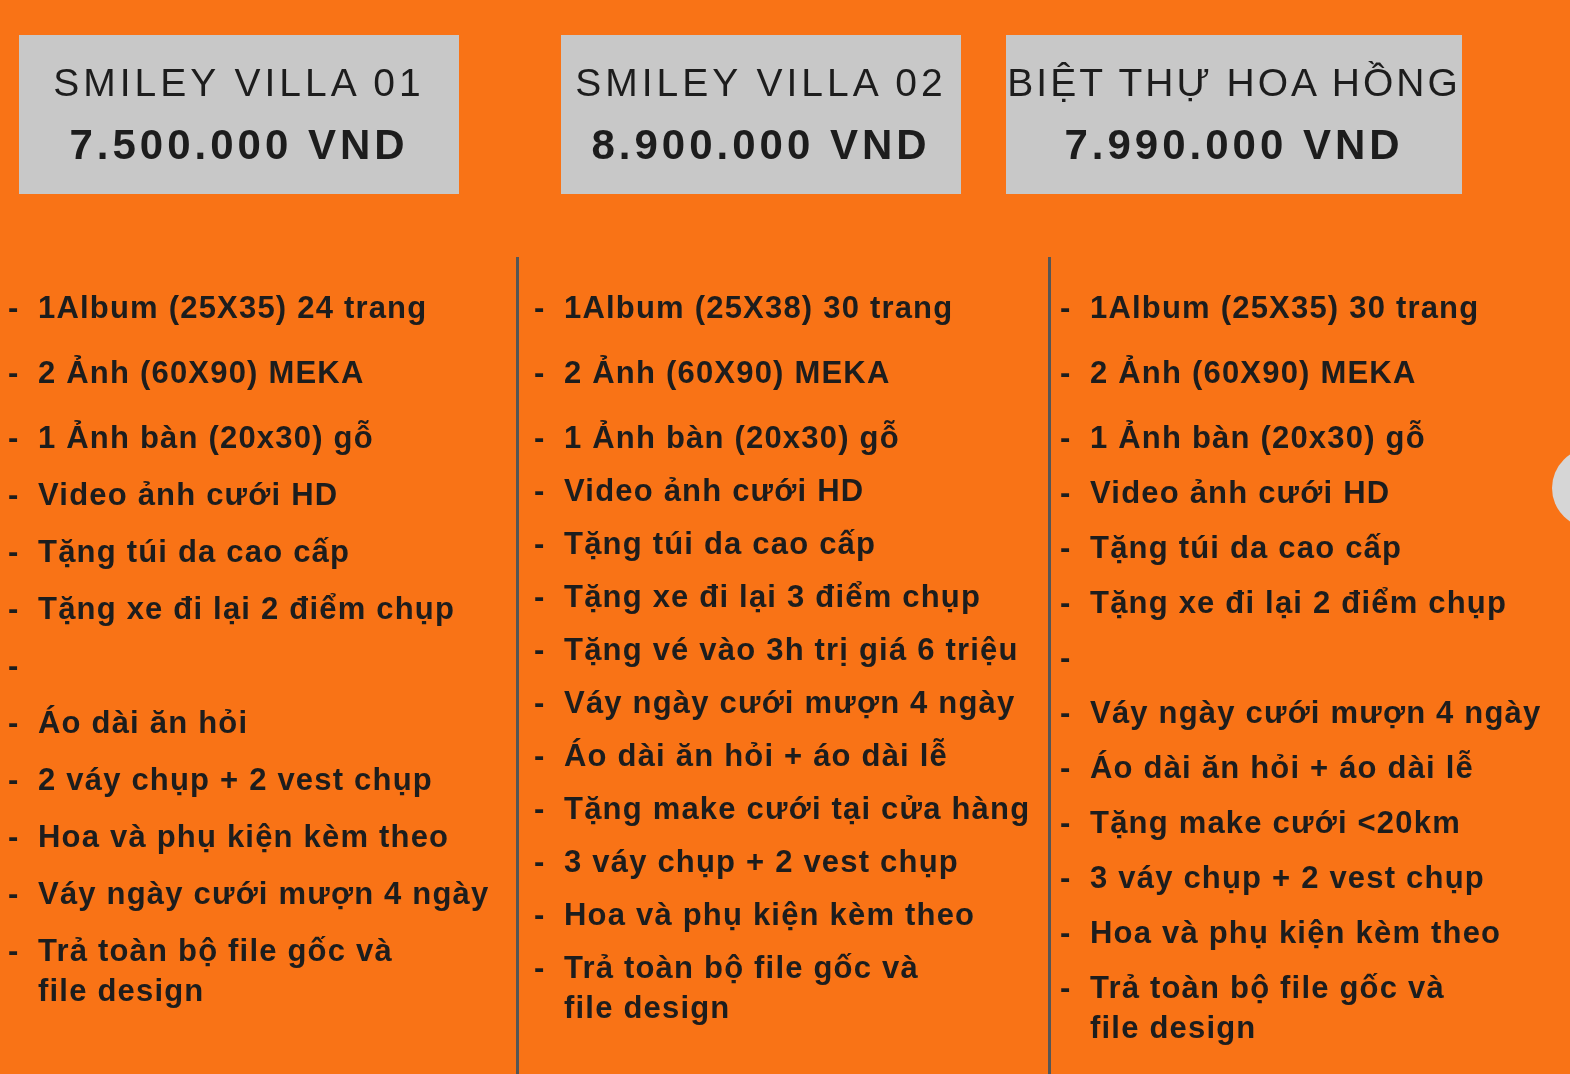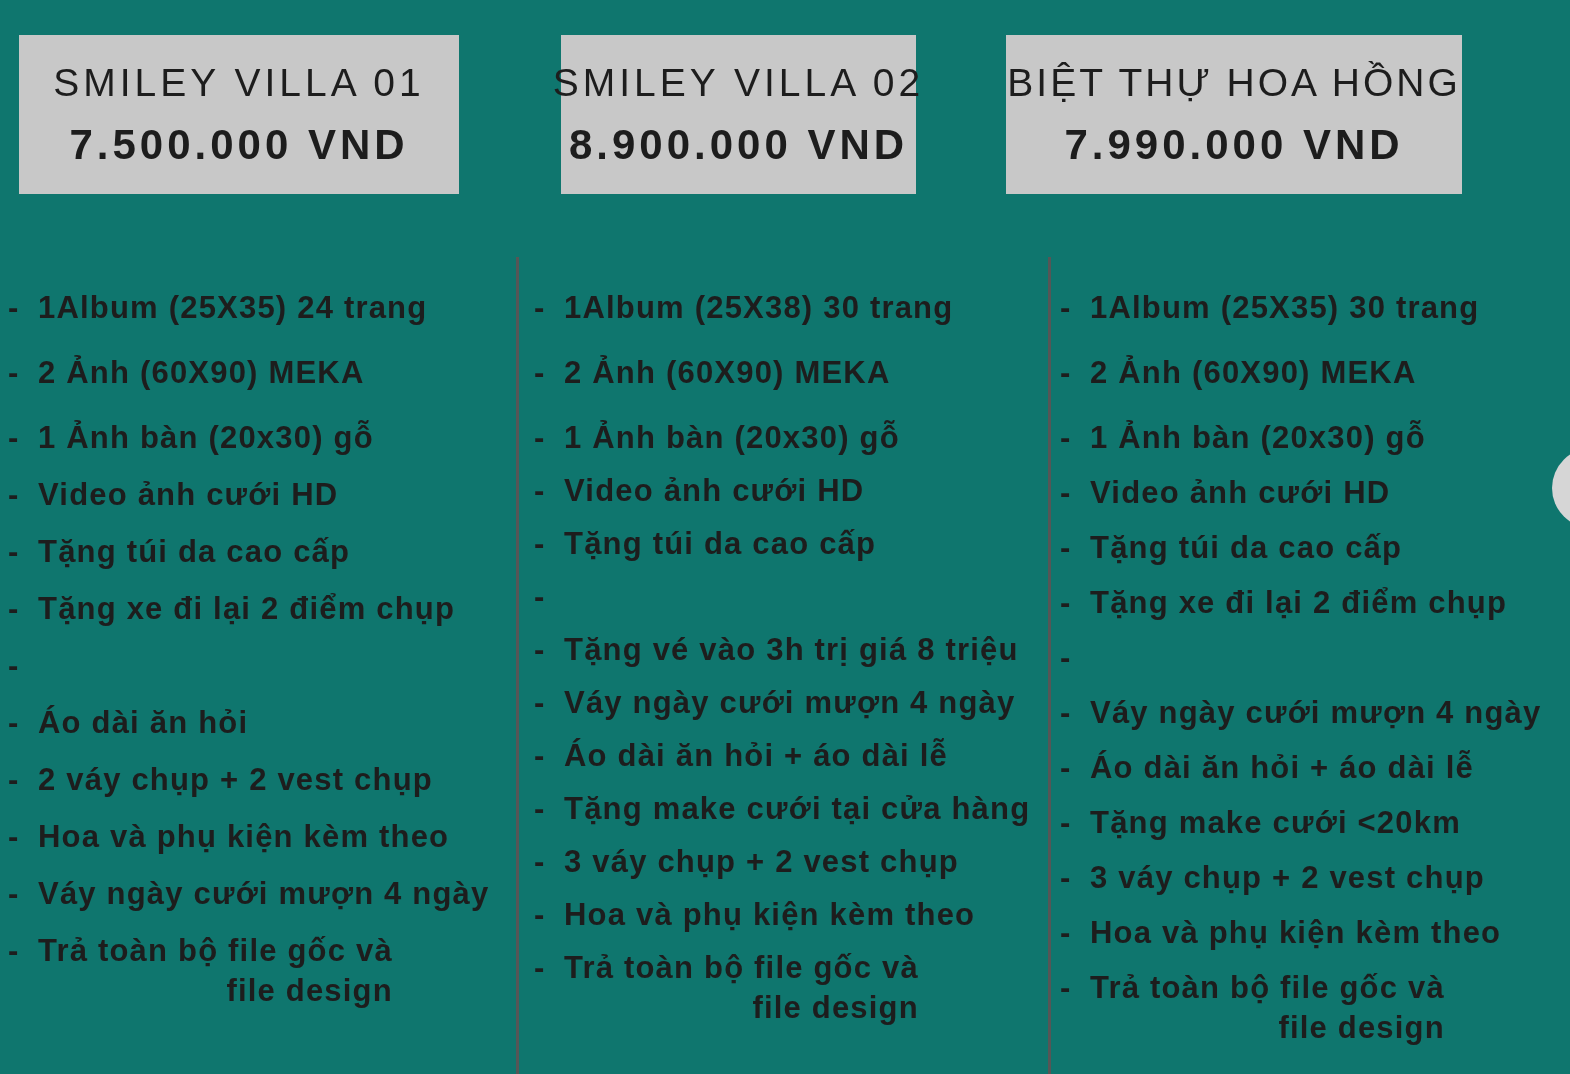--- a/index.html
+++ b/index.html
@@ -1,40 +1,40 @@
 <!DOCTYPE html>
 <html><head>
 <meta charset="utf-8">
 <style>
   html, body { margin: 0; padding: 0; background: #ffffff; }
   .canvas {
     position: relative;
     width: 1570px;
     height: 1074px;
-    background: #0f766e;
+    background: #f97316;
     overflow: hidden;
     font-family: "Liberation Sans", sans-serif;
     color: #1d1d1d;
   }
   .hdr {
     position: absolute;
     top: 35px;
     height: 159px;
     background: #c8c8c8;
     display: flex;
     flex-direction: column;
     align-items: center;
     justify-content: center;
     gap: 16px;
     text-align: center;
   }
   .hdr .name  { font-size: 39px; font-weight: 400; letter-spacing: 4px; white-space: nowrap; }
   .hdr .price { font-size: 42px; font-weight: 700; letter-spacing: 4px; white-space: nowrap; }
   .h1 { left: 19px;   width: 440px; }
-  .h2 { left: 561px;  width: 355px; }
+  .h2 { left: 561px;  width: 400px; }
   .h3 { left: 1006px; width: 456px; }
   .h3 .name { letter-spacing: 3px; }
 
   .divider {
     position: absolute;
     top: 257px;
     bottom: 0;
     width: 3px;
     background: #565656;
   }
@@ -56,21 +56,21 @@
     font-size: 31px;
     font-weight: 600;
     letter-spacing: 1.2px;
     line-height: 40px;
   }
   .c1 .item { margin-bottom: 17px; }
   .c2 .item { margin-bottom: 13px; }
   .c3 .item { margin-bottom: 15px; }
   .list .item:nth-child(-n+2) { margin-bottom: 25px; }
   .bullet { flex: 0 0 30px; width: 30px; }
-  .txt { white-space: pre-line; text-align: right; }
+  .txt { white-space: pre-line; }
 
   .edge-circle {
     position: absolute;
     left: 1552px;
     top: 448px;
     width: 80px;
     height: 80px;
     border-radius: 50%;
     background: #d6d6d6;
   }
@@ -164,24 +164,25 @@
       <div class="item">
         <span class="bullet">-</span>
         <span class="txt">Video ảnh cưới HD</span>
       </div>
       <div class="item">
         <span class="bullet">-</span>
         <span class="txt">Tặng túi da cao cấp</span>
       </div>
       <div class="item">
         <span class="bullet">-</span>
-      </div>
-      <div class="item">
-        <span class="bullet">-</span>
-        <span class="txt">Tặng vé vào 3h trị giá 8 triệu</span>
+        <span class="txt">Tặng xe đi lại 3 điểm chụp</span>
+      </div>
+      <div class="item">
+        <span class="bullet">-</span>
+        <span class="txt">Tặng vé vào 3h trị giá 6 triệu</span>
       </div>
       <div class="item">
         <span class="bullet">-</span>
         <span class="txt">Váy ngày cưới mượn 4 ngày</span>
       </div>
       <div class="item">
         <span class="bullet">-</span>
         <span class="txt">Áo dài ăn hỏi + áo dài lễ</span>
       </div>
       <div class="item">

